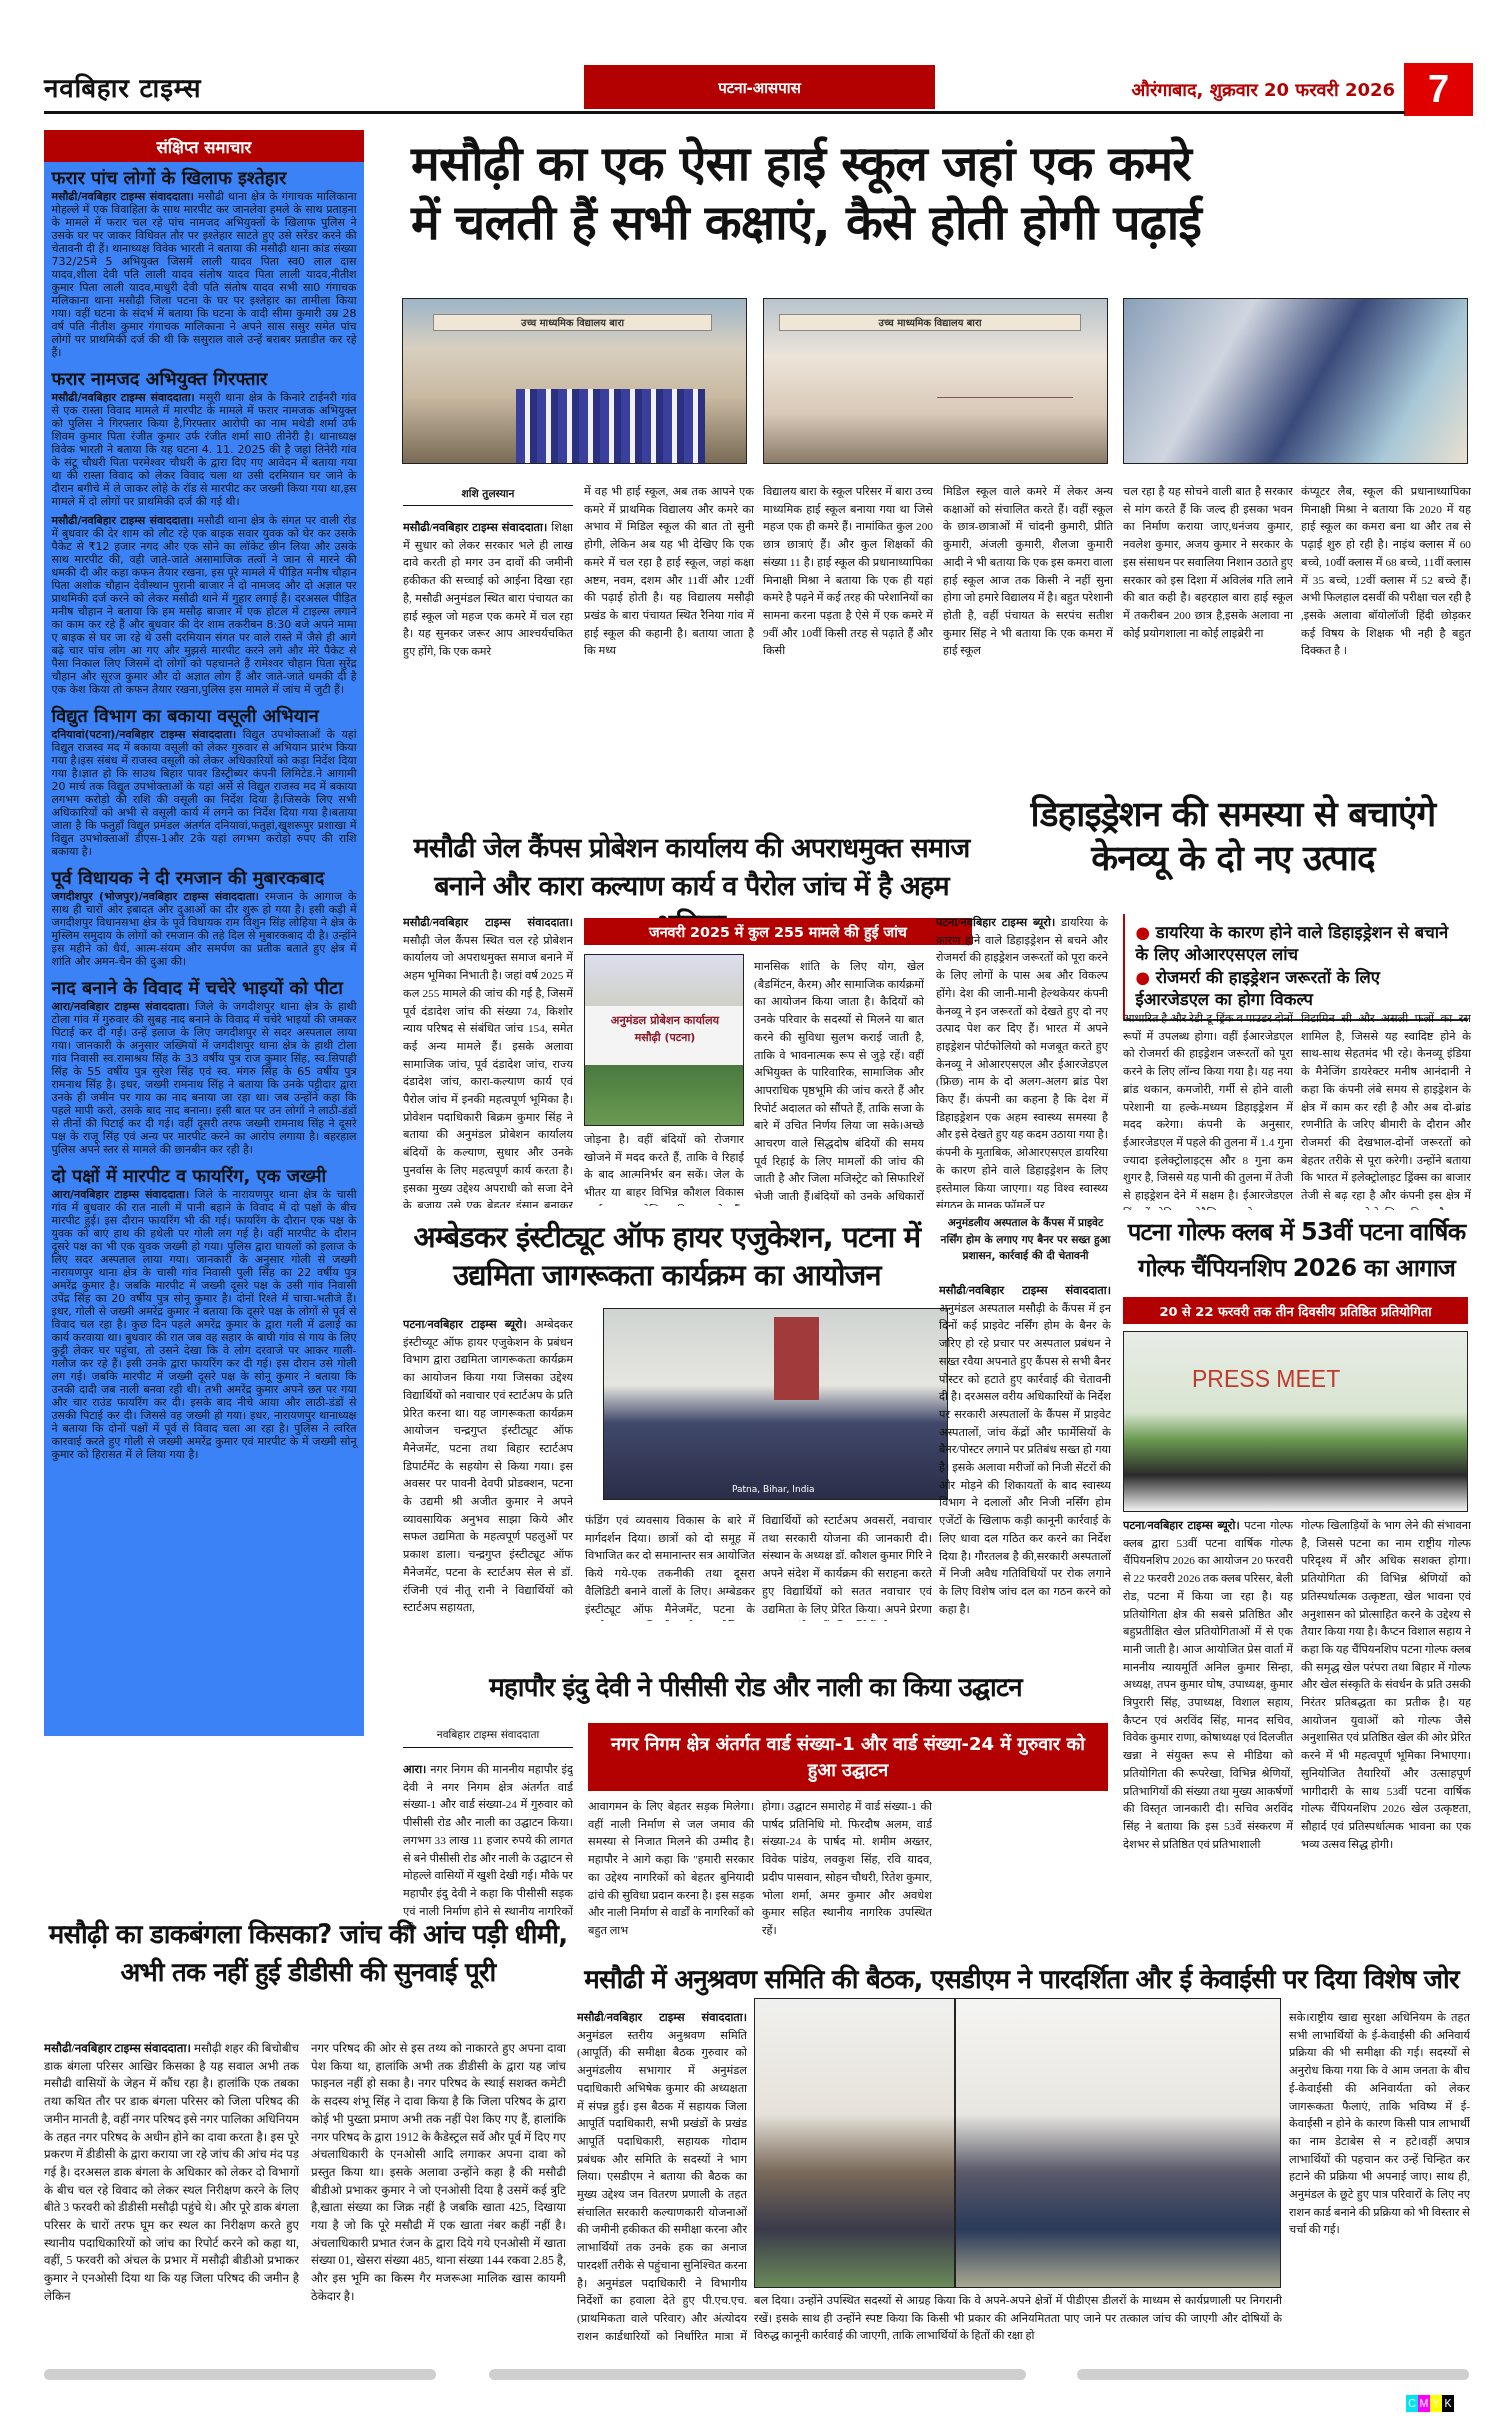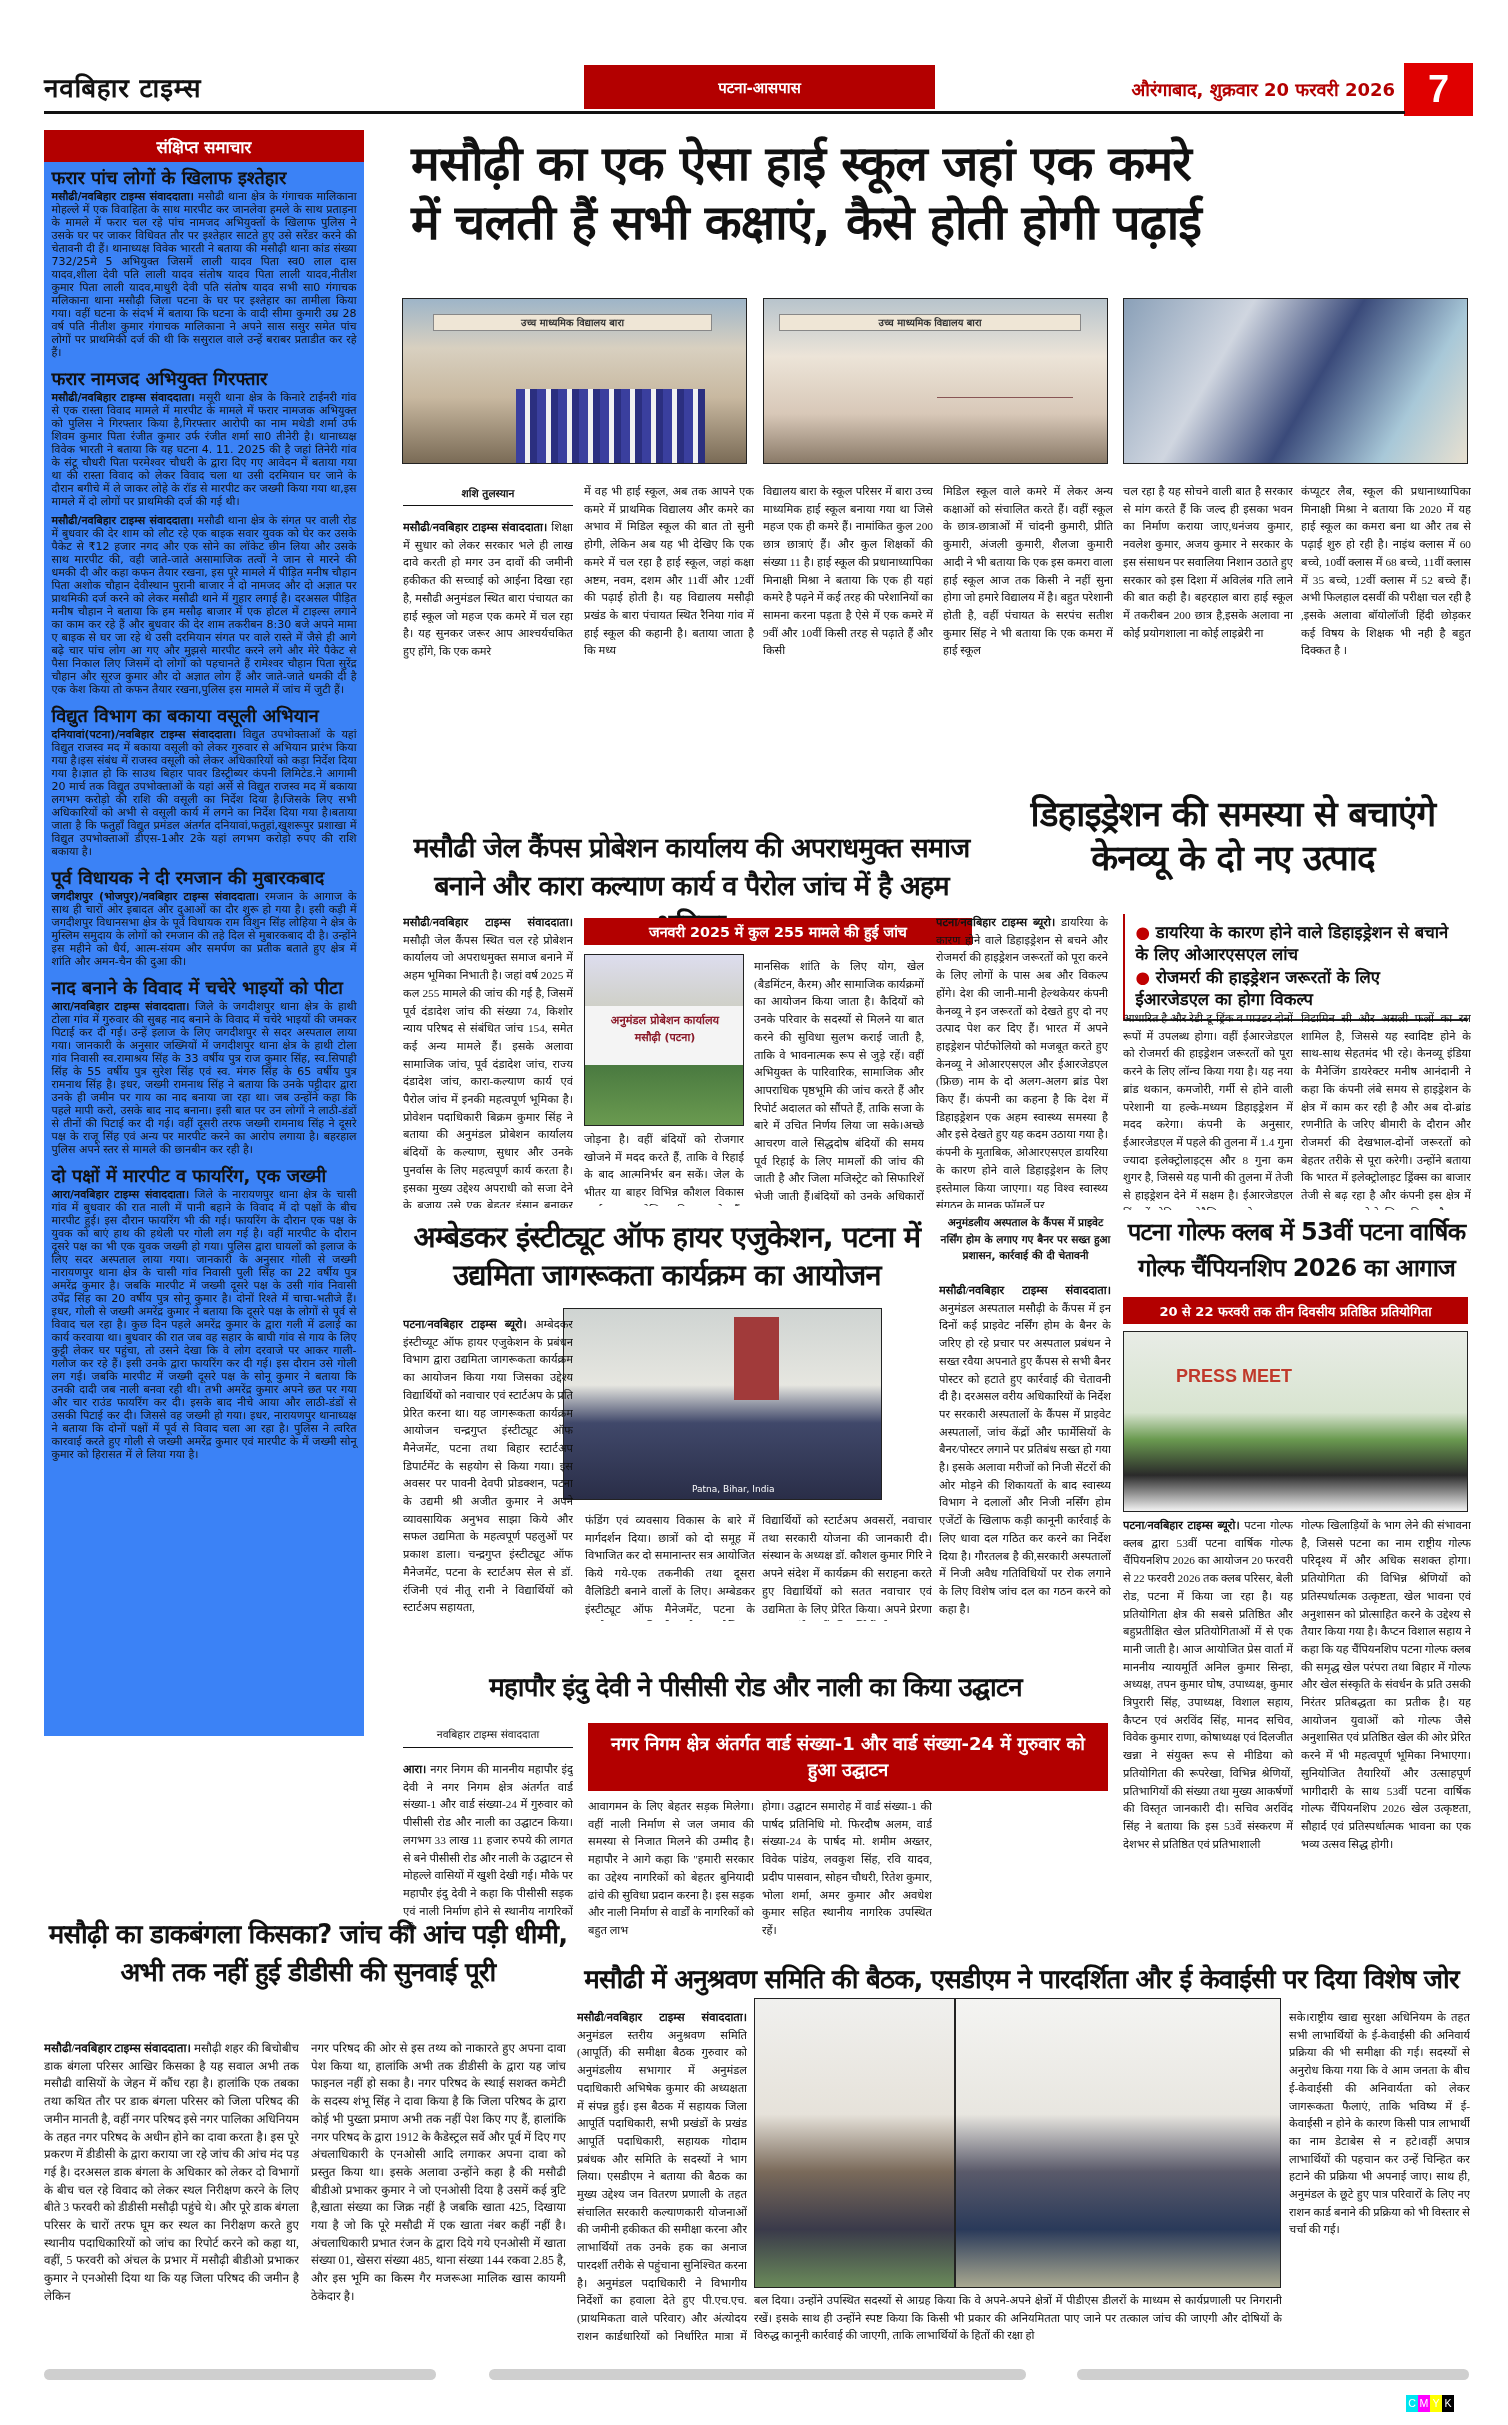--- a/index.html
+++ b/index.html
@@ -98,35 +98,35 @@
 </div>
 <div class="col" style="left:936px;top:914px;width:172px;height:294px;"><b>पटना/नवबिहार टाइम्स ब्यूरो।</b> डायरिया के कारण होने वाले डिहाइड्रेशन से बचने और रोजमर्रा की हाइड्रेशन जरूरतों को पूरा करने के लिए लोगों के पास अब और विकल्प होंगे। देश की जानी-मानी हेल्थकेयर कंपनी केनव्यू ने इन जरूरतों को देखते हुए दो नए उत्पाद पेश कर दिए हैं। भारत में अपने हाइड्रेशन पोर्टफोलियो को मजबूत करते हुए केनव्यू ने ओआरएसएल और ईआरजेडएल (फ्रिछ) नाम के दो अलग-अलग ब्रांड पेश किए हैं। कंपनी का कहना है कि देश में डिहाइड्रेशन एक अहम स्वास्थ्य समस्या है और इसे देखते हुए यह कदम उठाया गया है। कंपनी के मुताबिक, ओआरएसएल डायरिया के कारण होने वाले डिहाइड्रेशन के लिए इस्तेमाल किया जाएगा। यह विश्व स्वास्थ्य संगठन के मानक फॉमूर्ले पर</div>
 <div class="abs bullet-box" style="left:1123px;top:914px;width:345px;">
   <div><span class="bullet-dot">● </span><span>डायरिया के कारण होने वाले डिहाइड्रेशन से बचाने के लिए ओआरएसएल लांच</span></div>
   <div><span class="bullet-dot">● </span><span>रोजमर्रा की हाइड्रेशन जरूरतों के लिए ईआरजेडएल का होगा विकल्प</span></div>
 </div>
 <div class="col" style="left:1123px;top:1010px;width:170px;height:200px;">आधारित है और रेडी-टू-ड्रिंक व पाउडर दोनों रूपों में उपलब्ध होगा। वहीं ईआरजेडएल को रोजमर्रा की हाइड्रेशन जरूरतों को पूरा करने के लिए लॉन्च किया गया है। यह नया ब्रांड थकान, कमजोरी, गर्मी से होने वाली परेशानी या हल्के-मध्यम डिहाइड्रेशन में मदद करेगा। कंपनी के अनुसार, ईआरजेडएल में पहले की तुलना में 1.4 गुना ज्यादा इलेक्ट्रोलाइट्स और 8 गुना कम शुगर है, जिससे यह पानी की तुलना में तेजी से हाइड्रेशन देने में सक्षम है। ईआरजेडएल ड्रिंक में सोडियम, पोटैशियम, क्लोराइड,</div>
 <div class="col" style="left:1301px;top:1010px;width:170px;height:200px;">विटामिन सी और असली फलों का रस शामिल है, जिससे यह स्वादिष्ट होने के साथ-साथ सेहतमंद भी रहे। केनव्यू इंडिया के मैनेजिंग डायरेक्टर मनीष आनंदानी ने कहा कि कंपनी लंबे समय से हाइड्रेशन के क्षेत्र में काम कर रही है और अब दो-ब्रांड रणनीति के जरिए बीमारी के दौरान और रोजमर्रा की देखभाल-दोनों जरूरतों को बेहतर तरीके से पूरा करेगी। उन्होंने बताया कि भारत में इलेक्ट्रोलाइट ड्रिंक्स का बाजार तेजी से बढ़ रहा है और कंपनी इस क्षेत्र में जागरूकता बढ़ाने के लिए प्रतिबद्ध है।</div>
 
 <div class="abs headline-m" style="left:403px;top:1218px;width:528px;font-size:29px;line-height:38px;">अम्बेडकर इंस्टीट्यूट ऑफ हायर एजुकेशन, पटना में उद्यमिता जागरूकता कार्यक्रम का आयोजन</div>
-<div class="photo" style="left:563px;top:1308px;width:319px;height:192px;background:linear-gradient(#cfd4d2 0%,#e6e6e0 40%,#40486a 60%,#2a2e48 100%);">
+<div class="photo" style="left:603px;top:1308px;width:345px;height:192px;background:linear-gradient(#cfd4d2 0%,#e6e6e0 40%,#40486a 60%,#2a2e48 100%);">
   <div class="abs" style="left:170px;top:7.5px;width:45px;height:83px;background:#a13a3a;"></div>
   <div class="abs" style="left:128px;top:175px;font-size:9px;color:#fff">Patna, Bihar, India</div>
 </div>
 <div class="col" style="left:403px;top:1316px;width:170px;height:305px;"><b>पटना/नवबिहार टाइम्स ब्यूरो।</b> अम्बेदकर इंस्टीच्यूट ऑफ हायर एजुकेशन के प्रबंधन विभाग द्वारा उद्यमिता जागरूकता कार्यक्रम का आयोजन किया गया जिसका उद्देश्य विद्यार्थियों को नवाचार एवं स्टार्टअप के प्रति प्रेरित करना था। यह जागरूकता कार्यक्रम आयोजन चन्द्रगुप्त इंस्टीट्यूट ऑफ मैनेजमेंट, पटना तथा बिहार स्टार्टअप डिपार्टमेंट के सहयोग से किया गया। इस अवसर पर पावनी देवपी प्रोडक्शन, पटना के उद्यमी श्री अजीत कुमार ने अपने व्यावसायिक अनुभव साझा किये और सफल उद्यमिता के महत्वपूर्ण पहलुओं पर प्रकाश डाला। चन्द्रगुप्त इंस्टीट्यूट ऑफ मैनेजमेंट, पटना के स्टार्टअप सेल से डॉ. रंजिनी एवं नीतू रानी ने विद्यार्थियों को स्टार्टअप सहायता,</div>
 <div class="col" style="left:585px;top:1512px;width:170px;height:109px;">फंडिंग एवं व्यवसाय विकास के बारे में मार्गदर्शन दिया। छात्रों को दो समूह में विभाजित कर दो समानान्तर सत्र आयोजित किये गये-एक तकनीकी तथा दूसरा वैलिडिटी बनाने वालों के लिए। अम्बेडकर इंस्टीट्यूट ऑफ मैनेजमेंट, पटना के स्टार्टअप हुआ। दिल्ली स्टार्टअप इकोसिस्टम के विशेषज्ञों एवं सी.आई.एम.पी. स्टार्टअप सेल के विशेषज्ञों ने</div>
 <div class="col" style="left:762px;top:1512px;width:170px;height:109px;">विद्यार्थियों को स्टार्टअप अवसरों, नवाचार तथा सरकारी योजना की जानकारी दी। संस्थान के अध्यक्ष डॉ. कौशल कुमार गिरि ने अपने संदेश में कार्यक्रम की सराहना करते हुए विद्यार्थियों को सतत नवाचार एवं उद्यमिता के लिए प्रेरित किया। अपने प्रेरणा दायक संदेश में विद्यार्थियों के उज्ज्वल भविष्य की शुभकामना दी।</div>
 
 <div class="abs" style="left:939px;top:1214px;width:173px;font-size:10.6px;line-height:16.6px;text-align:center;font-weight:bold;">अनुमंडलीय अस्पताल के कैंपस में प्राइवेट नर्सिंग होम के लगाए गए बैनर पर सख्त हुआ प्रशासन, कार्रवाई की दी चेतावनी</div>
 <div class="col" style="left:939px;top:1282px;width:172px;height:351px;"><b>मसौढी/नवबिहार टाइम्स संवाददाता।</b> अनुमंडल अस्पताल मसौढ़ी के कैंपस में इन दिनों कई प्राइवेट नर्सिंग होम के बैनर के जरिए हो रहे प्रचार पर अस्पताल प्रबंधन ने सख्त रवैया अपनाते हुए कैंपस से सभी बैनर पोस्टर को हटाते हुए कार्रवाई की चेतावनी दी है। दरअसल वरीय अधिकारियों के निर्देश पर सरकारी अस्पतालों के कैंपस में प्राइवेट अस्पतालों, जांच केंद्रों और फार्मेसियों के बैनर/पोस्टर लगाने पर प्रतिबंध सख्त हो गया है। इसके अलावा मरीजों को निजी सेंटरों की ओर मोड़ने की शिकायतों के बाद स्वास्थ्य विभाग ने दलालों और निजी नर्सिंग होम एजेंटों के खिलाफ कड़ी कानूनी कार्रवाई के लिए धावा दल गठित कर करने का निर्देश दिया है। गौरतलब है की,सरकारी अस्पतालों में निजी अवैध गतिविधियों पर रोक लगाने के लिए विशेष जांच दल का गठन करने को कहा है।</div>
 
 <div class="abs headline-m" style="left:1123px;top:1214px;width:347px;font-size:24px;line-height:36px;">पटना गोल्फ क्लब में 53वीं पटना वार्षिक गोल्फ चैंपियनशिप 2026 का आगाज</div>
 <div class="abs redbar" style="left:1123px;top:1297px;width:345px;height:27px;font-size:13px;">20 से 22 फरवरी तक तीन दिवसीय प्रतिष्ठित प्रतियोगिता</div>
 <div class="photo" style="left:1123px;top:1331px;width:345px;height:181px;background:linear-gradient(#e8ece6 0%,#d8e4d0 45%,#6a9a50 60%,#2a2a2a 80%,#f4f4f4 100%);">
-  <div class="abs" style="left:52px;top:34px;font-size:18px;font-weight:bold;color:#c0392b;font-family:'Liberation Sans',sans-serif">PRESS MEET</div>
+  <div class="abs" style="left:68px;top:34px;font-size:23px;font-weight:normal;color:#c0392b;font-family:'Liberation Sans',sans-serif">PRESS MEET</div>
 </div>
 <div class="col" style="left:1123px;top:1517px;width:170px;height:467px;"><b>पटना/नवबिहार टाइम्स ब्यूरो।</b> पटना गोल्फ क्लब द्वारा 53वीं पटना वार्षिक गोल्फ चैंपियनशिप 2026 का आयोजन 20 फरवरी से 22 फरवरी 2026 तक क्लब परिसर, बेली रोड, पटना में किया जा रहा है। यह प्रतियोगिता क्षेत्र की सबसे प्रतिष्ठित और बहुप्रतीक्षित खेल प्रतियोगिताओं में से एक मानी जाती है। आज आयोजित प्रेस वार्ता में माननीय न्यायमूर्ति अनिल कुमार सिन्हा, अध्यक्ष, तपन कुमार घोष, उपाध्यक्ष, कुमार त्रिपुरारी सिंह, उपाध्यक्ष, विशाल सहाय, कैप्टन एवं अरविंद सिंह, मानद सचिव, विवेक कुमार राणा, कोषाध्यक्ष एवं दिलजीत खन्ना ने संयुक्त रूप से मीडिया को प्रतियोगिता की रूपरेखा, विभिन्न श्रेणियों, प्रतिभागियों की संख्या तथा मुख्य आकर्षणों की विस्तृत जानकारी दी। सचिव अरविंद सिंह ने बताया कि इस 53वें संस्करण में देशभर से प्रतिष्ठित एवं प्रतिभाशाली</div>
 <div class="col" style="left:1301px;top:1517px;width:170px;height:467px;">गोल्फ खिलाड़ियों के भाग लेने की संभावना है, जिससे पटना का नाम राष्ट्रीय गोल्फ परिदृश्य में और अधिक सशक्त होगा। प्रतियोगिता की विभिन्न श्रेणियों को प्रतिस्पर्धात्मक उत्कृष्टता, खेल भावना एवं अनुशासन को प्रोत्साहित करने के उद्देश्य से तैयार किया गया है। कैप्टन विशाल सहाय ने कहा कि यह चैंपियनशिप पटना गोल्फ क्लब की समृद्ध खेल परंपरा तथा बिहार में गोल्फ और खेल संस्कृति के संवर्धन के प्रति उसकी निरंतर प्रतिबद्धता का प्रतीक है। यह आयोजन युवाओं को गोल्फ जैसे अनुशासित एवं प्रतिष्ठित खेल की ओर प्रेरित करने में भी महत्वपूर्ण भूमिका निभाएगा। सुनियोजित तैयारियों और उत्साहपूर्ण भागीदारी के साथ 53वीं पटना वार्षिक गोल्फ चैंपियनशिप 2026 खेल उत्कृष्टता, सौहार्द एवं प्रतिस्पर्धात्मक भावना का एक भव्य उत्सव सिद्ध होगी।</div>
 
 <div class="abs headline-m" style="left:403px;top:1670px;width:705px;font-size:26px;line-height:35px;">महापौर इंदु देवी ने पीसीसी रोड और नाली का किया उद्घाटन</div>
 <div class="abs byline-small" style="left:403px;top:1727px;width:170px;border-bottom:1.5px solid #111;padding-bottom:6px;font-weight:normal;">नवबिहार टाइम्स संवाददाता</div>
 <div class="abs redbar" style="left:588px;top:1723px;width:520px;height:68px;font-size:18px;line-height:26px;padding:0 15px;">नगर निगम क्षेत्र अंतर्गत वार्ड संख्या-1 और वार्ड संख्या-24 में गुरुवार को हुआ उद्घाटन</div>
 <div class="col" style="left:403px;top:1761px;width:170px;height:226px;"><b>आरा।</b> नगर निगम की माननीय महापौर इंदु देवी ने नगर निगम क्षेत्र अंतर्गत वार्ड संख्या-1 और वार्ड संख्या-24 में गुरुवार को पीसीसी रोड और नाली का उद्घाटन किया।लगभग 33 लाख 11 हजार रुपये की लागत से बने पीसीसी रोड और नाली के उद्घाटन से मोहल्ले वासियों में खुशी देखी गई। मौके पर महापौर इंदु देवी ने कहा कि पीसीसी सड़क एवं नाली निर्माण होने से स्थानीय नागरिकों को</div>
 <div class="col" style="left:588px;top:1798px;width:166px;height:189px;">आवागमन के लिए बेहतर सड़क मिलेगा। वहीं नाली निर्माण से जल जमाव की समस्या से निजात मिलने की उम्मीद है। महापौर ने आगे कहा कि "हमारी सरकार का उद्देश्य नागरिकों को बेहतर बुनियादी ढांचे की सुविधा प्रदान करना है। इस सड़क और नाली निर्माण से वार्डों के नागरिकों को बहुत लाभ</div>
 <div class="col" style="left:762px;top:1798px;width:170px;height:189px;">होगा। उद्घाटन समारोह में वार्ड संख्या-1 की पार्षद प्रतिनिधि मो. फिरदौष अलम, वार्ड संख्या-24 के पार्षद मो. शमीम अख्तर, विवेक पांडेय, लवकुश सिंह, रवि यादव, प्रदीप पासवान, सोहन चौधरी, रितेश कुमार, भोला शर्मा, अमर कुमार और अवधेश कुमार सहित स्थानीय नागरिक उपस्थित रहें।</div>

